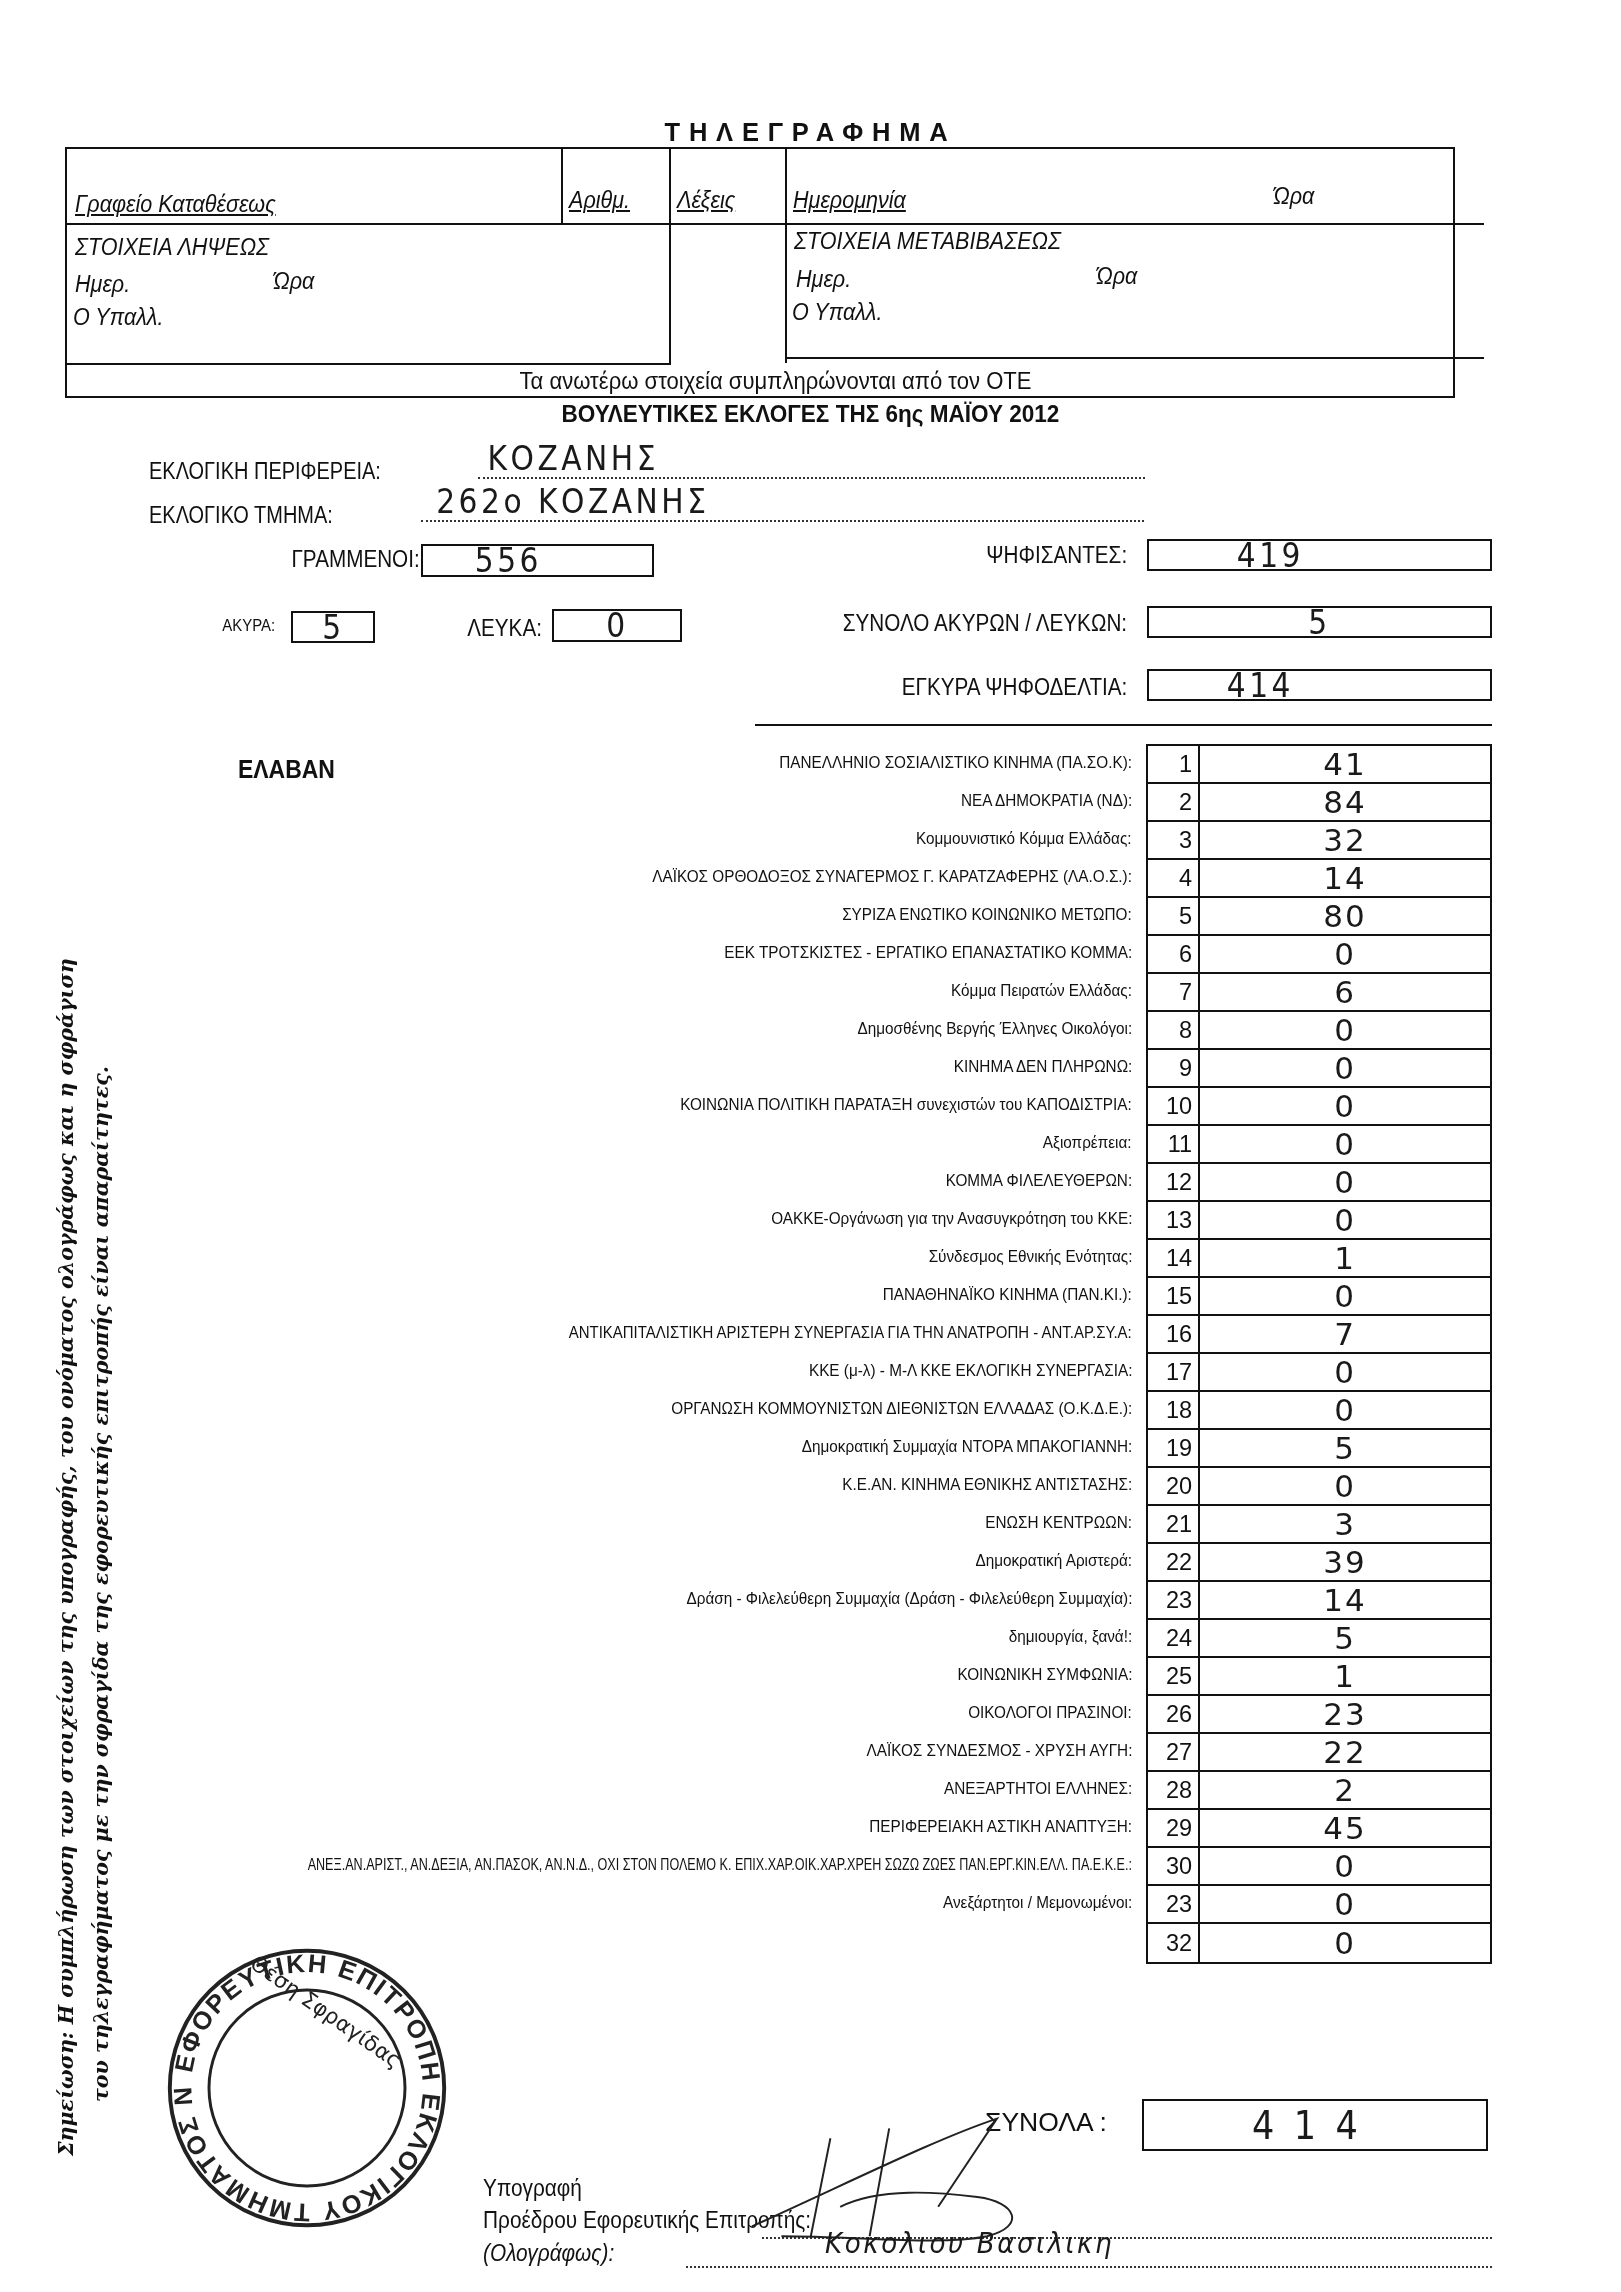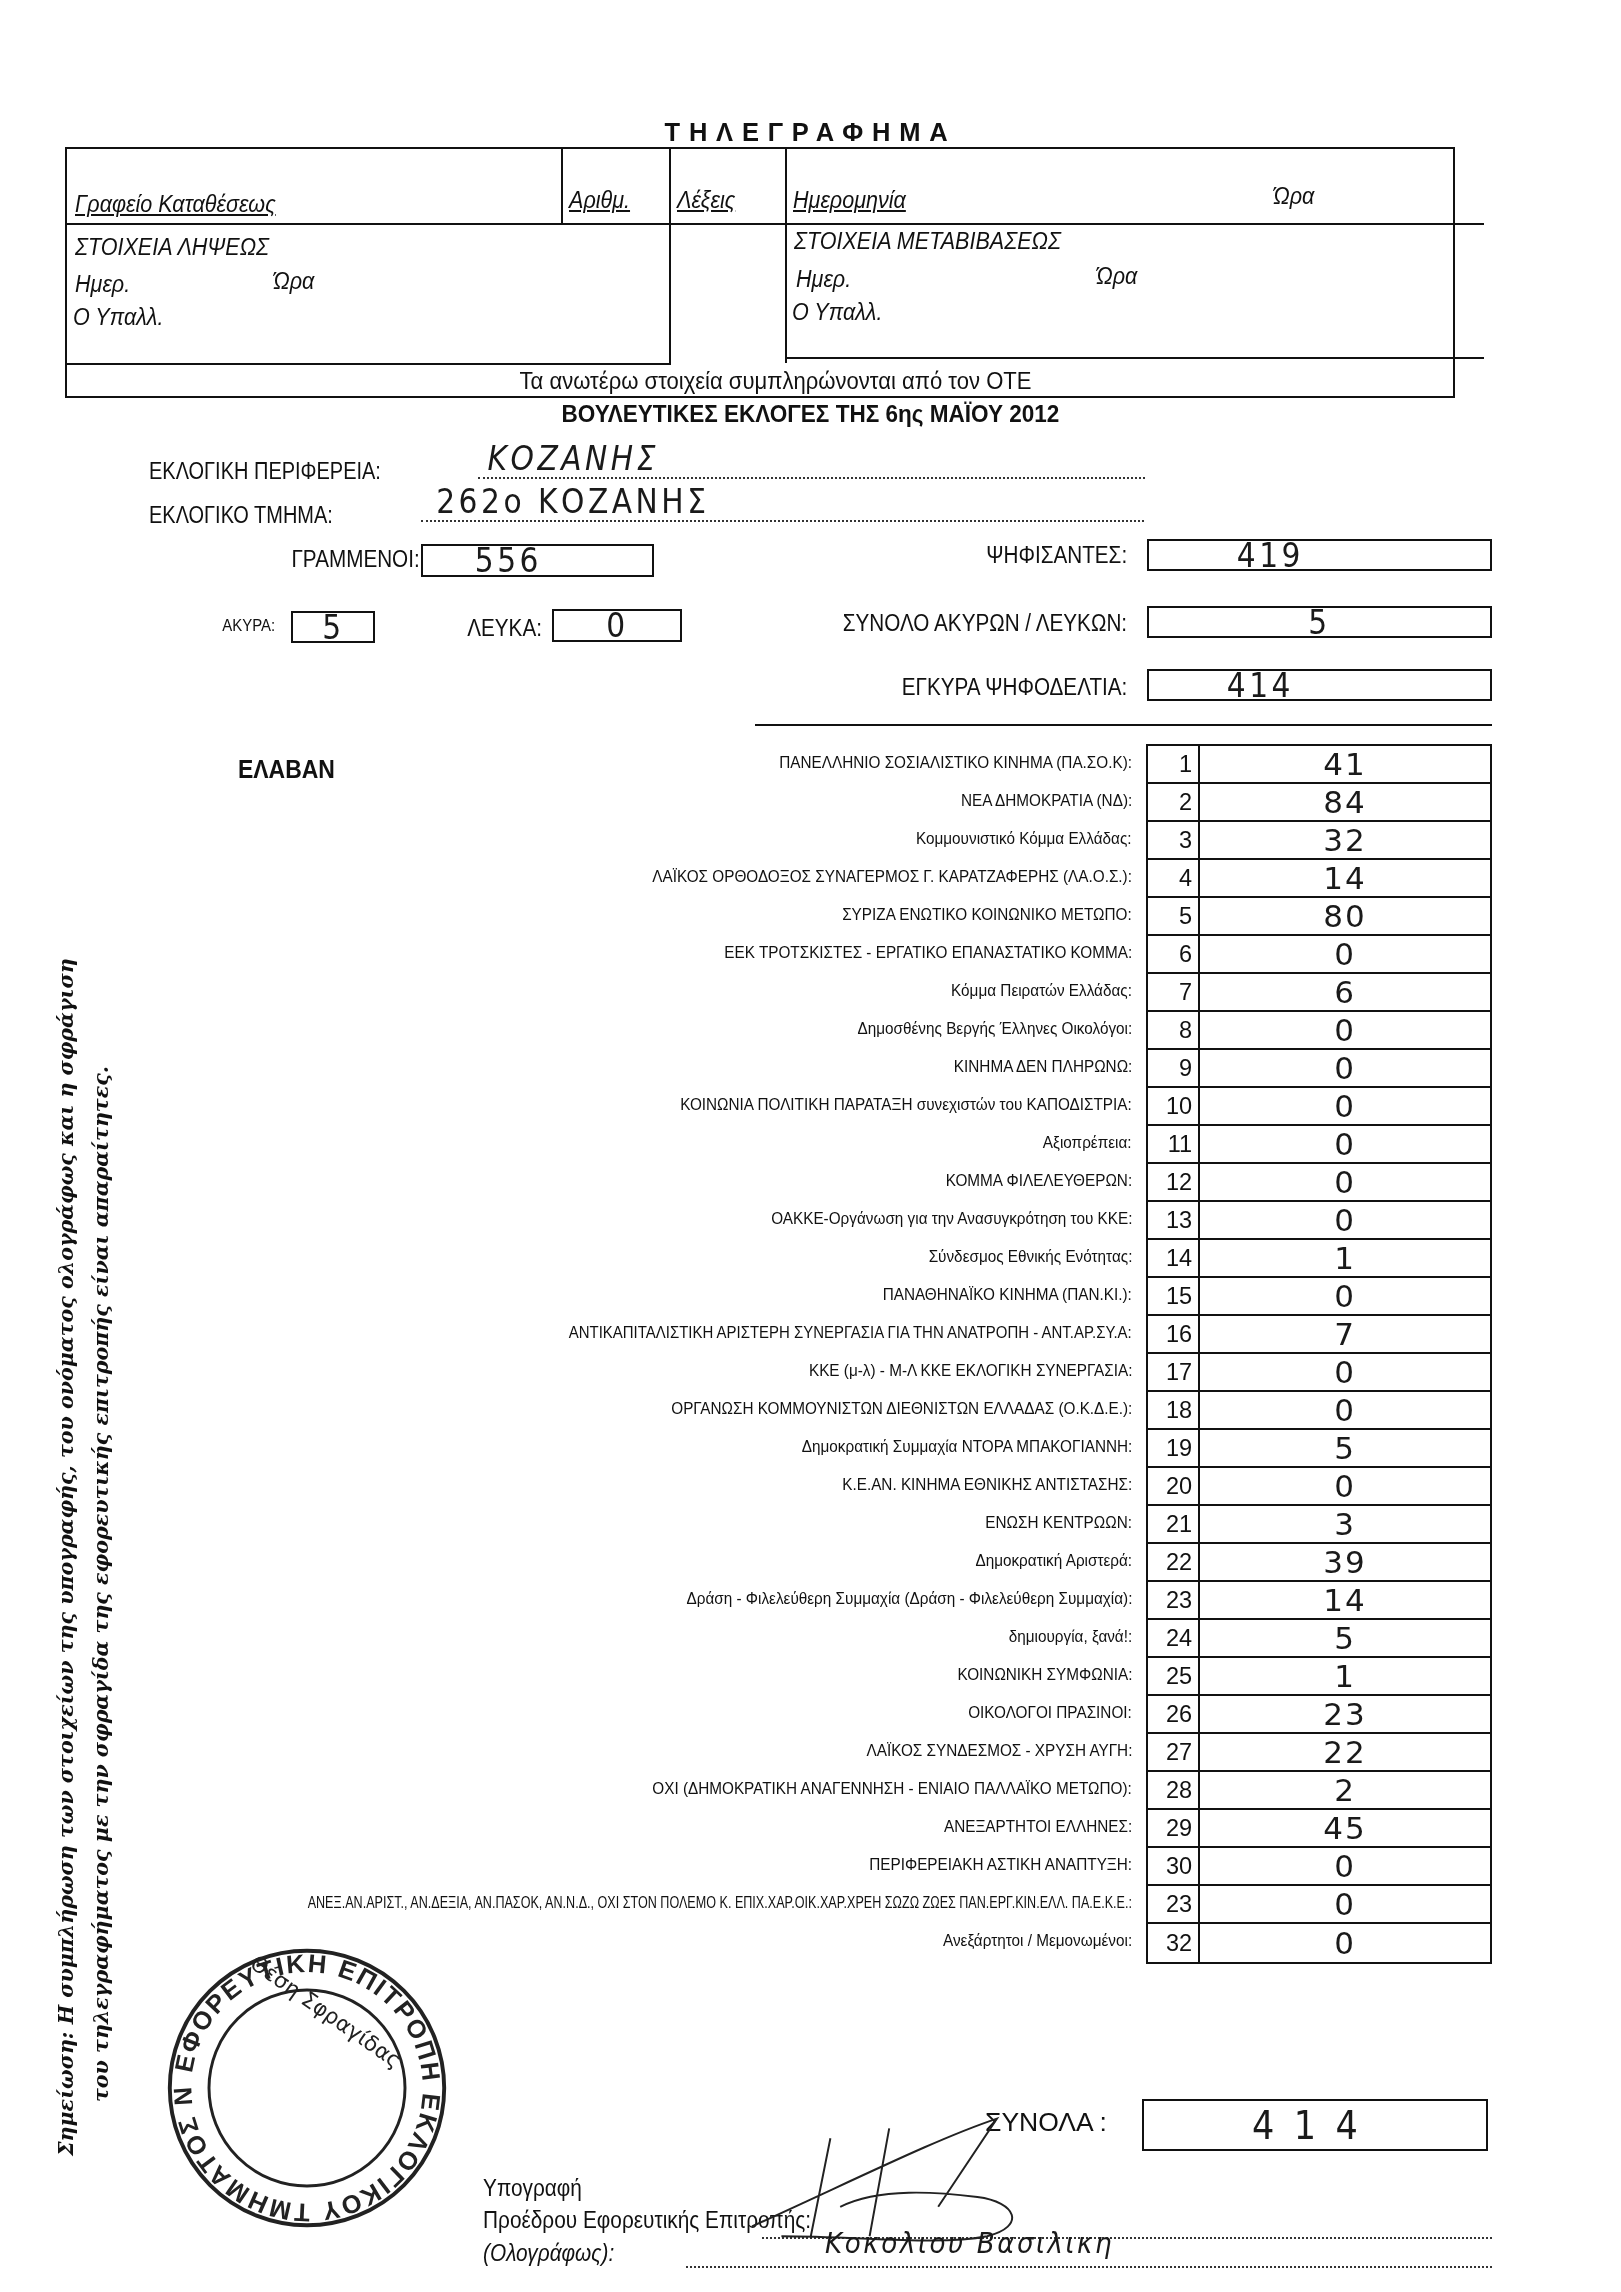--- a/index.html
+++ b/index.html
@@ -84,21 +84,21 @@
   <div class="lbl ital" style="left:729px;top:116px;">Ημερ.</div>
   <div class="lbl ital" style="left:1029px;top:113px;">Ώρα</div>
   <div class="lbl ital" style="left:725px;top:149px;">Ο Υπαλλ.</div>
 
   <div class="lbl ote-note" style="left:0;width:1417px;text-align:center;top:218px;">Τα ανωτέρω στοιχεία συμπληρώνονται από τον ΟΤΕ</div>
 </div>
 
 <div class="abs elect-title">ΒΟΥΛΕΥΤΙΚΕΣ ΕΚΛΟΓΕΣ ΤΗΣ 6ης ΜΑΪΟΥ 2012</div>
 
 <div class="abs lab" style="left:149px;top:458px;"><span class="cond">ΕΚΛΟΓΙΚΗ ΠΕΡΙΦΕΡΕΙΑ:</span></div>
-<div class="abs dotted" style="left:478px;top:453px;width:667px;height:23.5px;font-style:italic;">
+<div class="abs dotted" style="left:478px;top:453px;width:667px;height:23.5px;">
   <span class="hand abs" style="left:0;top:-13.7px;">ΚΟΖΑΝΗΣ</span>
 </div>
 <div class="abs lab" style="left:149px;top:502px;"><span class="cond">ΕΚΛΟΓΙΚΟ ΤΜΗΜΑ:</span></div>
 <div class="abs dotted" style="left:421px;top:496px;width:723px;height:23.5px;">
   <span class="hand abs" style="left:0;top:-13.7px;">262ο ΚΟΖΑΝΗΣ</span>
 </div>
 
 <div class="abs rlabel" style="left:274px;width:137px;top:546px;font-size:23.5px;"><span>ΓΡΑΜΜΕΝΟΙ:</span></div>
 <div class="abs box" style="left:421px;top:544px;width:233px;height:33px;">
   <span class="hand" style="margin-right:59px;">556</span>
@@ -206,23 +206,20 @@
       <span style="transform:scaleX(0.9)">δημιουργία, ξανά!:</span>
     </div>
   <div class="party-label">
       <span style="transform:scaleX(0.9)">ΚΟΙΝΩΝΙΚΗ ΣΥΜΦΩΝΙΑ:</span>
     </div>
   <div class="party-label">
       <span style="transform:scaleX(0.9)">ΟΙΚΟΛΟΓΟΙ ΠΡΑΣΙΝΟΙ:</span>
     </div>
   <div class="party-label">
       <span style="transform:scaleX(0.9)">ΛΑΪΚΟΣ ΣΥΝΔΕΣΜΟΣ - ΧΡΥΣΗ ΑΥΓΗ:</span>
-    </div>
-  <div class="party-label">
-      <span style="transform:scaleX(0.9)">ΟΧΙ (ΔΗΜΟΚΡΑΤΙΚΗ ΑΝΑΓΕΝΝΗΣΗ - ΕΝΙΑΙΟ ΠΑΛΛΑΪΚΟ ΜΕΤΩΠΟ):</span>
     </div>
   <div class="party-label">
       <span style="transform:scaleX(0.9)">ΑΝΕΞΑΡΤΗΤΟΙ ΕΛΛΗΝΕΣ:</span>
     </div>
   <div class="party-label">
       <span style="transform:scaleX(0.9)">ΠΕΡΙΦΕΡΕΙΑΚΗ ΑΣΤΙΚΗ ΑΝΑΠΤΥΞΗ:</span>
     </div>
   <div class="party-label" style="font-size:17px;">
       <span style="transform:scaleX(0.74)">ΑΝΕΞ.ΑΝ.ΑΡΙΣΤ., ΑΝ.ΔΕΞΙΑ, ΑΝ.ΠΑΣΟΚ, ΑΝ.Ν.Δ., ΟΧΙ ΣΤΟΝ ΠΟΛΕΜΟ Κ. ΕΠΙΧ.ΧΑΡ.ΟΙΚ.ΧΑΡ.ΧΡΕΗ ΣΩΖΩ ΖΩΕΣ ΠΑΝ.ΕΡΓ.ΚΙΝ.ΕΛΛ. ΠΑ.Ε.Κ.Ε.:</span>
     </div>

